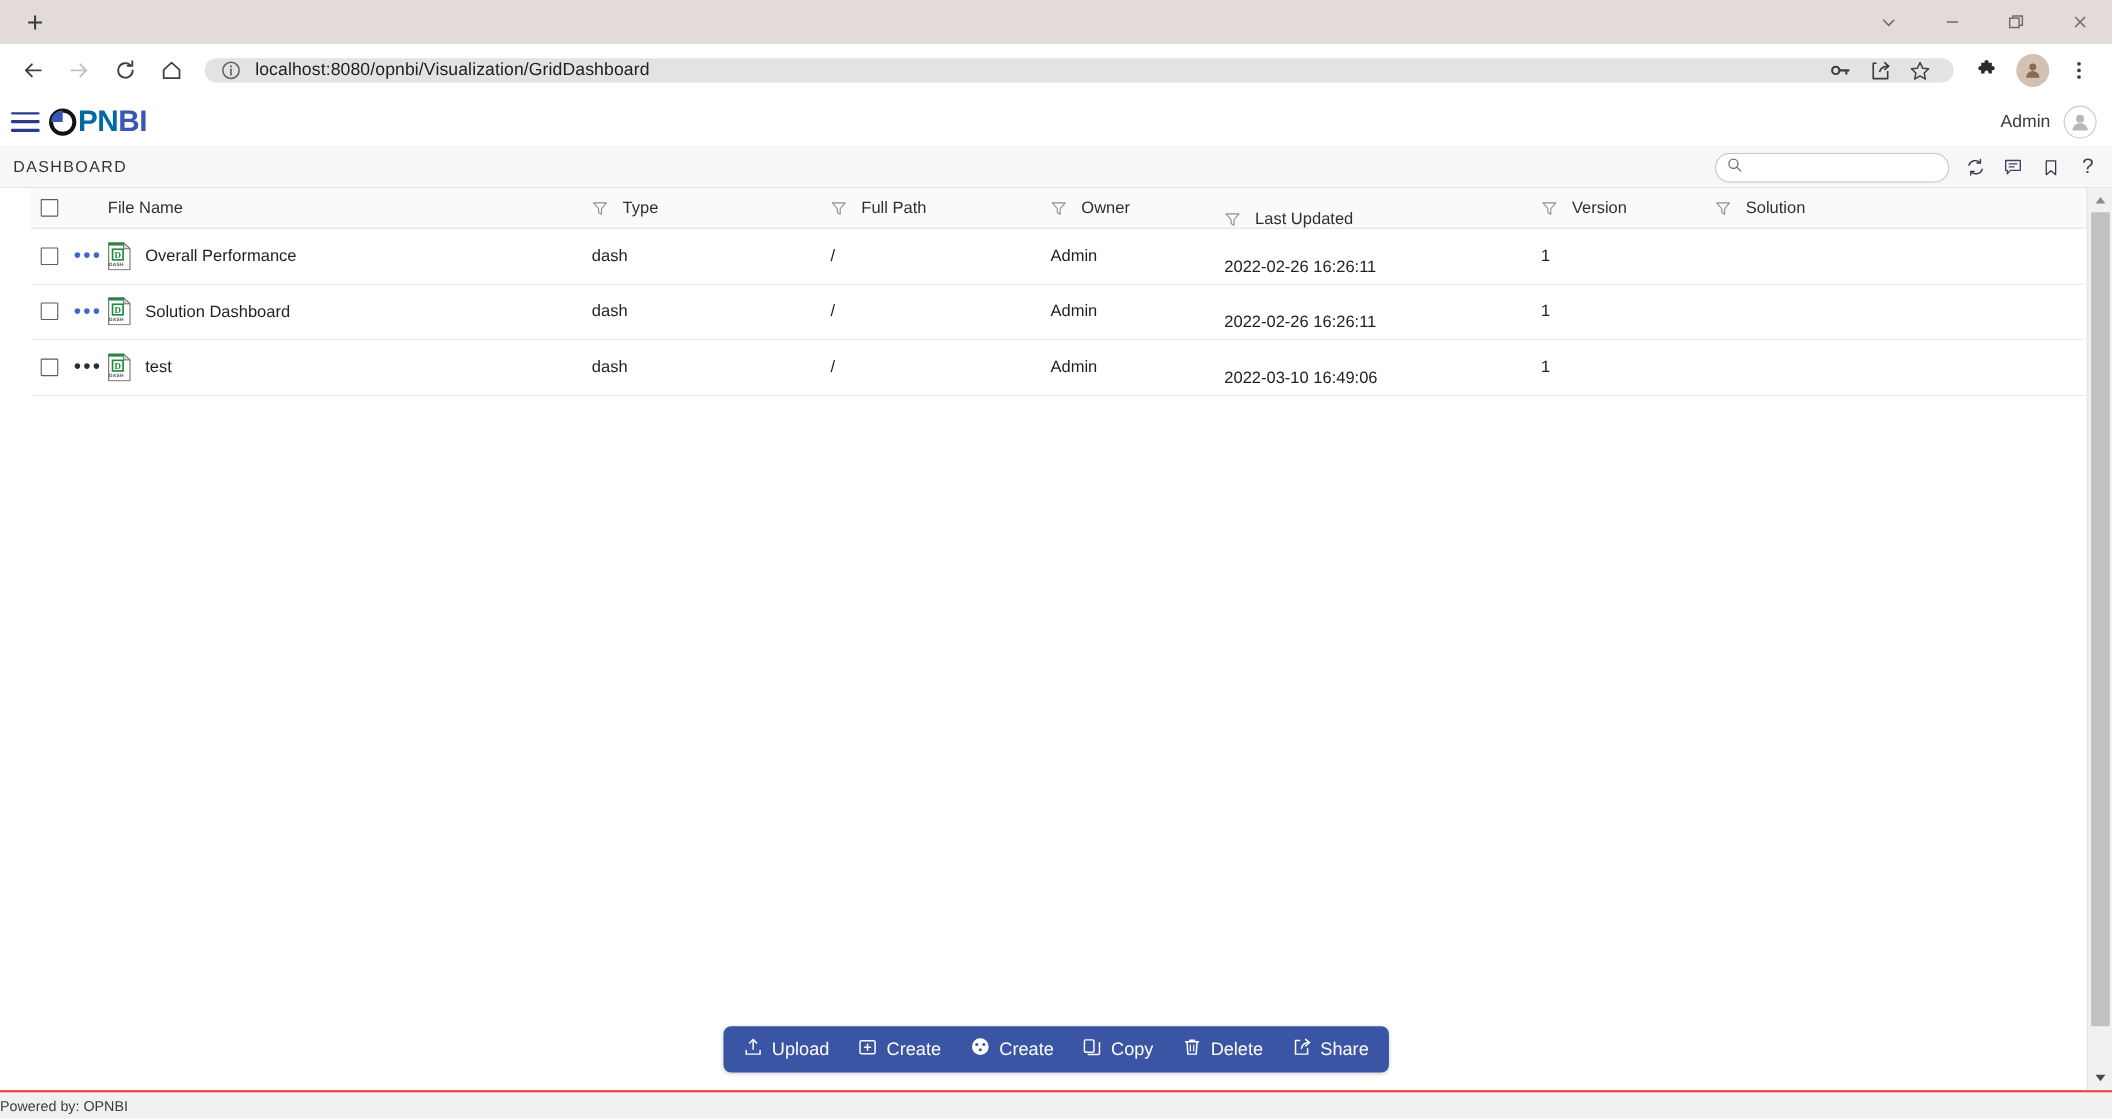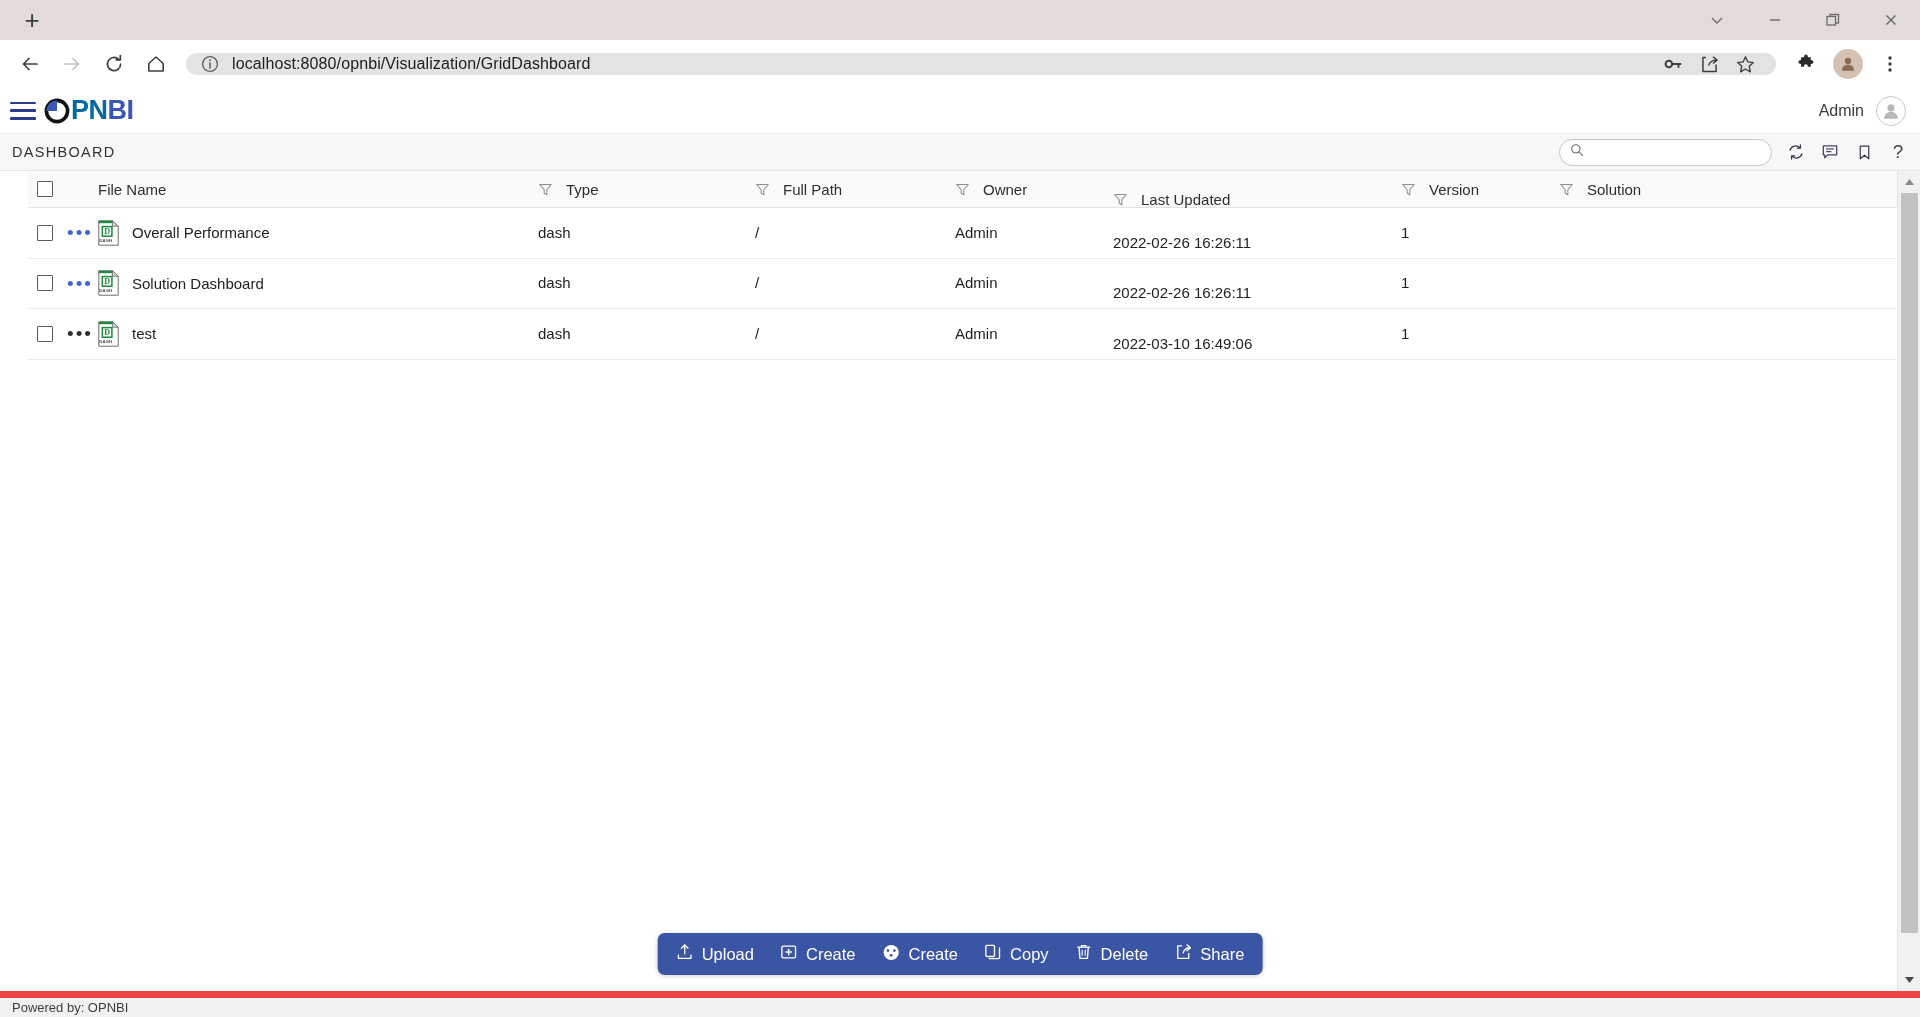--- a/index.html
+++ b/index.html
@@ -167,21 +167,21 @@
     position: absolute; left: 50%; transform: translateX(-50%);
     bottom: 16px; height: 42px; background: #3b55a5; border-radius: 7px;
     display: flex; align-items: center; padding: 0 18px; gap: 26px;
     box-shadow: 0 1px 4px rgba(0,0,0,0.18); z-index: 5;
   }
   .action-btn { display: flex; align-items: center; gap: 8px; color: #ffffff; font-size: 16.5px; white-space: nowrap; }
   .action-btn svg { flex: 0 0 auto; }
 
   .footer {
     height: 26px; background: #f1f1f1; display: flex; align-items: center;
-    padding-left: 12px; flex: 0 0 26px; border-top: 7px solid #ef4444;
+    flex: 0 0 26px; border-top: 2px solid #ef4444;
   }
   .footer-text { font-size: 13px; color: #3d3d3d; }
 </style>
 </head>
 <body>
 
 <div class="browser">
 
   <div class="tabstrip">
     <div class="newtab">+</div>

